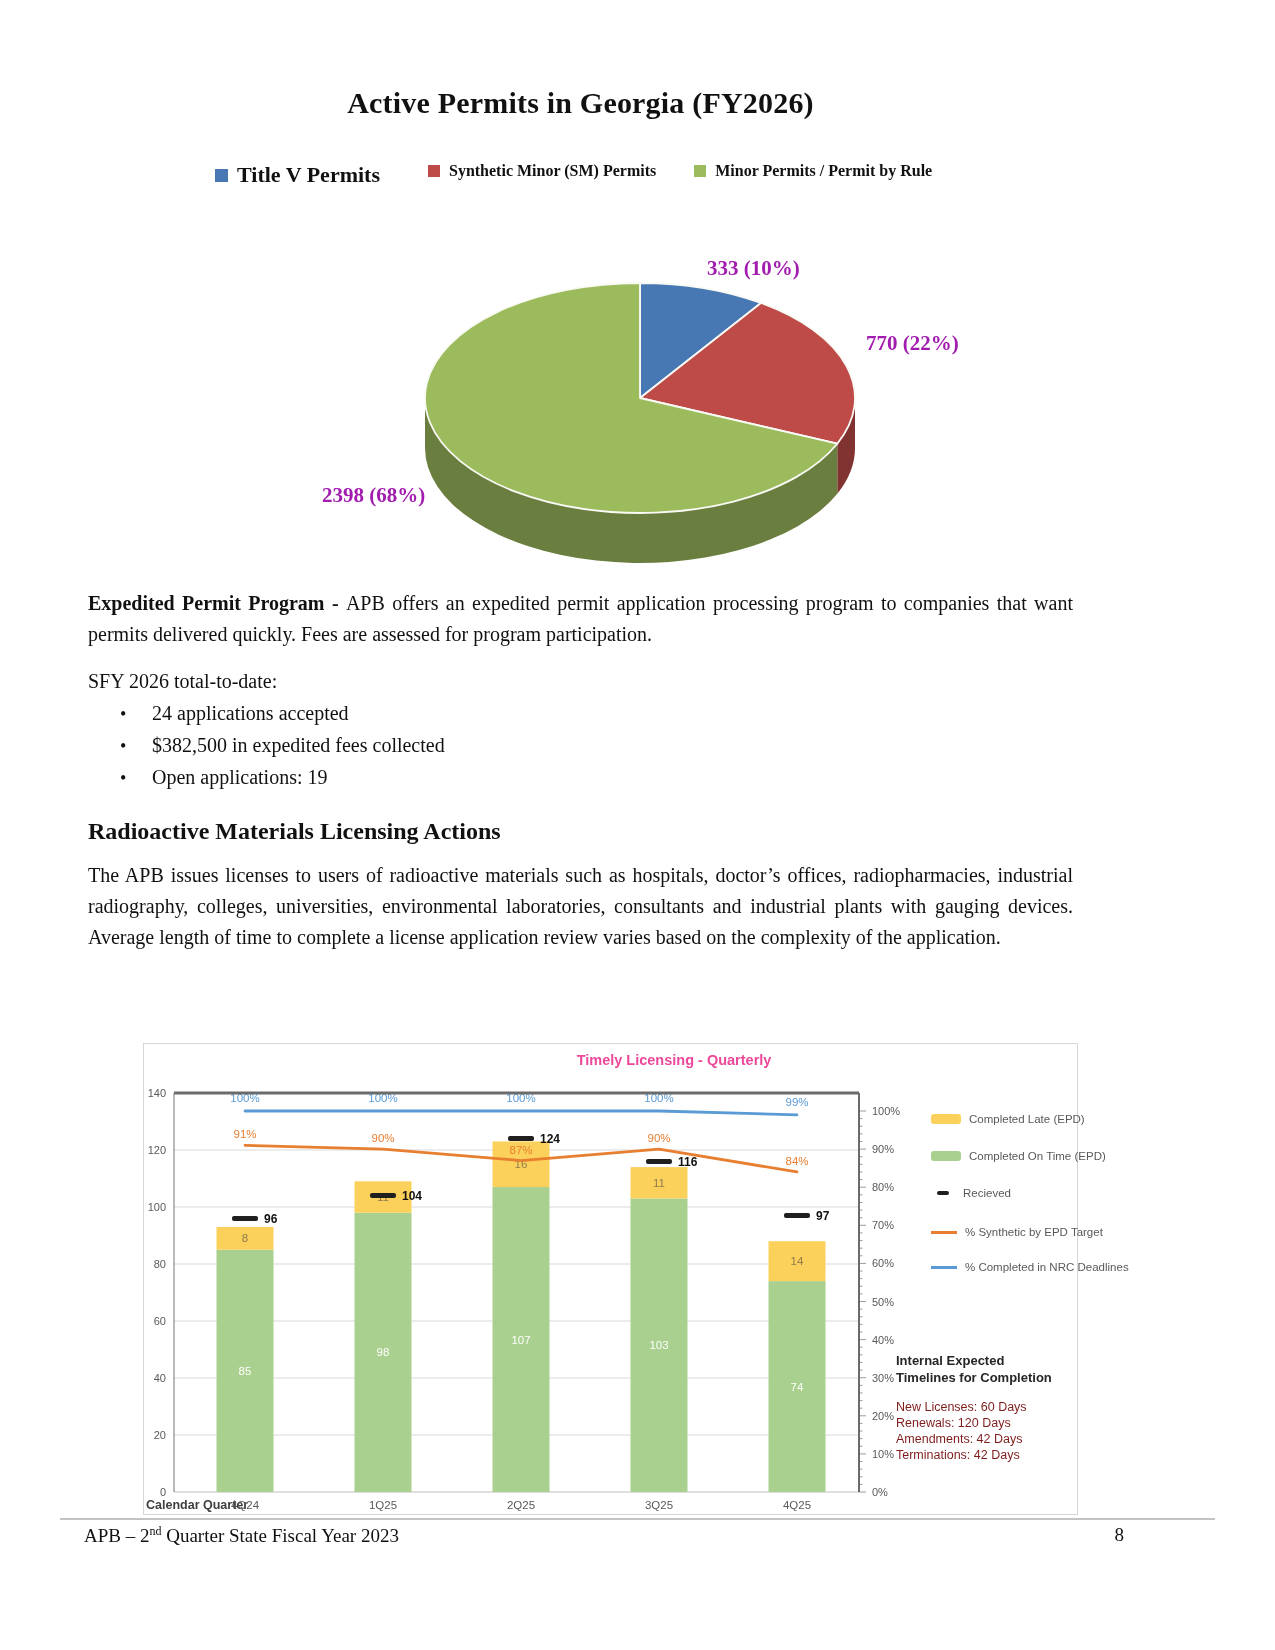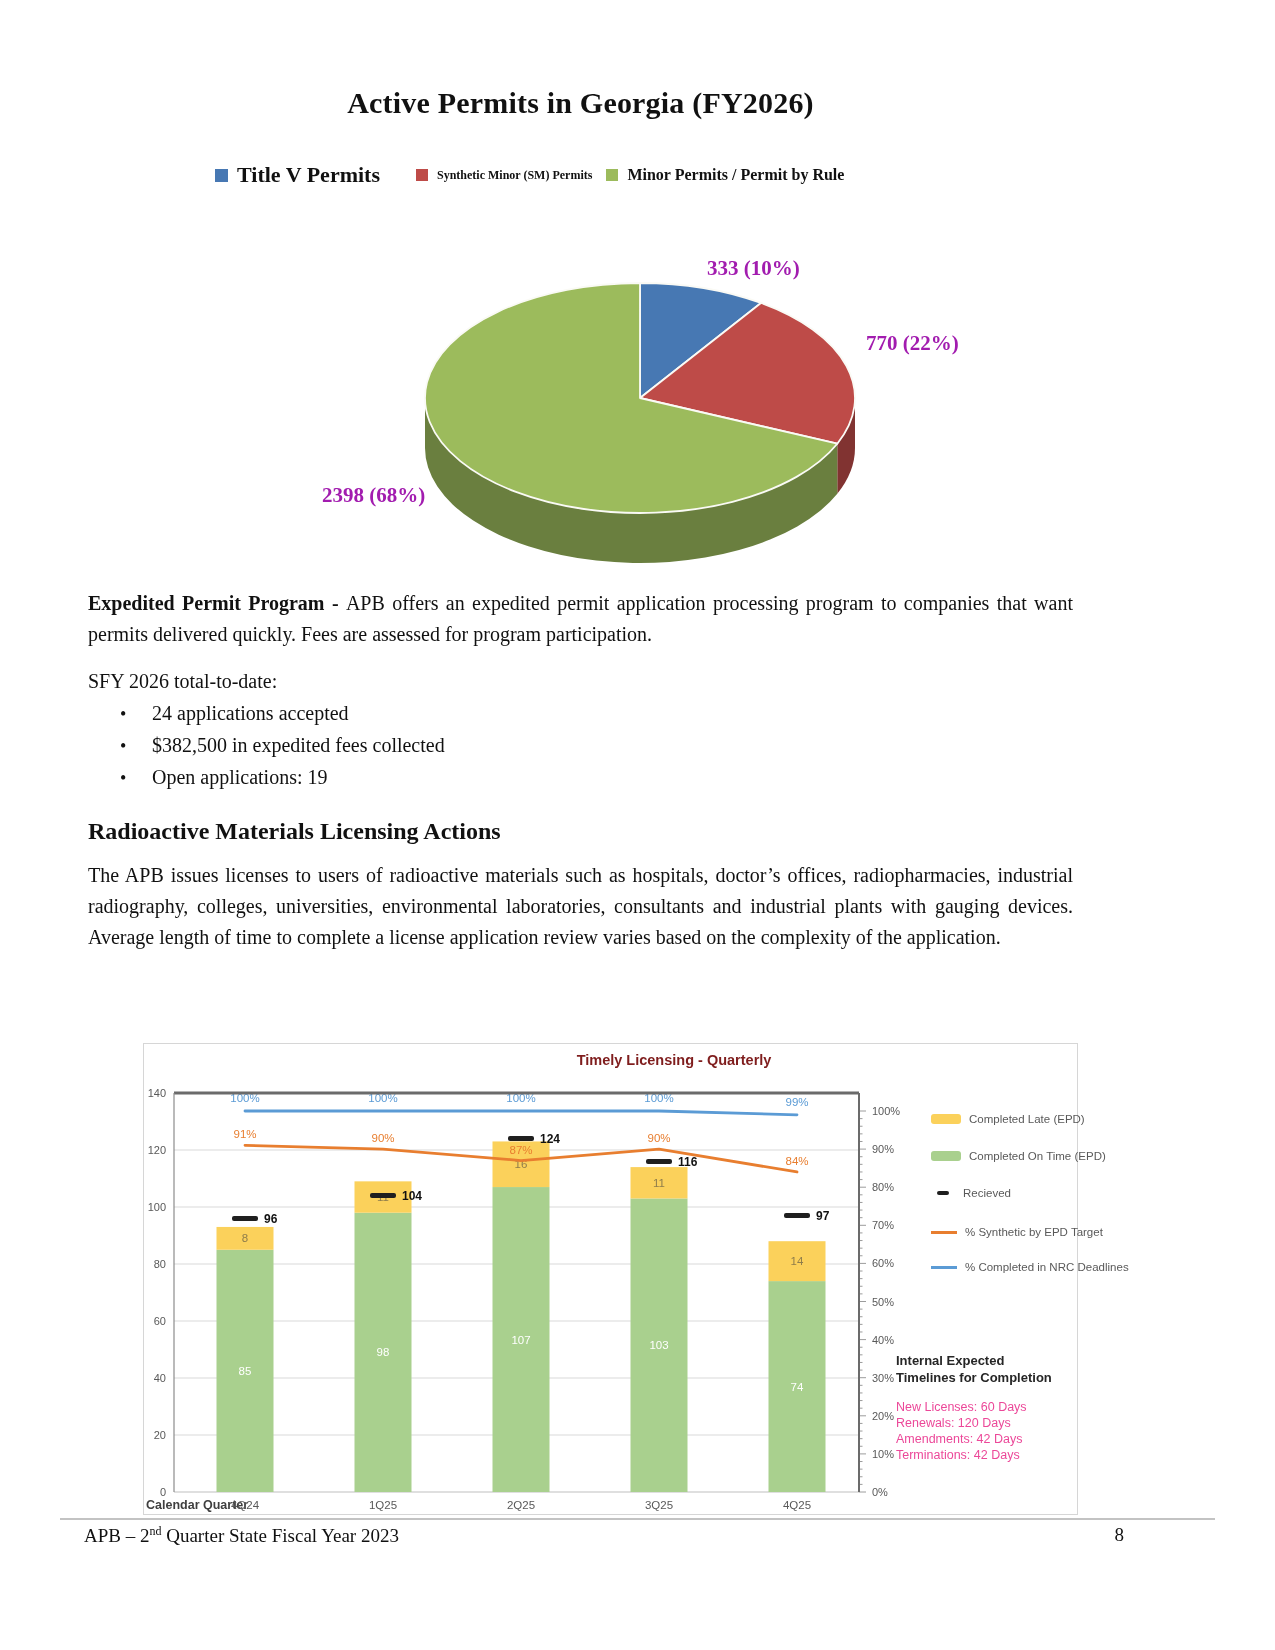--- a/index.html
+++ b/index.html
@@ -1,67 +1,67 @@
 <!DOCTYPE html>
 <html><head>
 <meta charset="utf-8">
 <style>
   html,body{margin:0;padding:0;background:#ffffff;}
   .page{position:relative;width:1275px;height:1650px;background:#fff;
         font-family:"Liberation Serif",serif;color:#111;overflow:hidden;}
   .h1{position:absolute;left:88px;top:86px;width:985px;text-align:center;
       font-size:30px;font-weight:bold;letter-spacing:.2px;}
-  .pie-legend{position:absolute;left:215px;top:162px;display:flex;align-items:center;}
+  .pie-legend{position:absolute;left:215px;top:162px;display:flex;align-items:flex-start;gap:12px;}
   .pl-item{display:flex;align-items:center;font-weight:bold;}
   .pl-item .sq{display:inline-block;margin-right:9px;}
   .pie-wrap{position:absolute;left:423px;top:281px;width:434px;height:286px;}
   .pie-label{position:absolute;font-size:21px;font-weight:bold;white-space:nowrap;color:#a21caf;}
   .para{position:absolute;left:88px;width:985px;font-size:20px;line-height:31px;
         text-align:justify;}
   .para .lead{font-weight:bold;}
   .sfy{position:absolute;left:88px;width:985px;font-size:20px;}
   .bullets{position:absolute;left:120px;width:900px;margin:0;padding:0;list-style:none;
            font-size:20px;line-height:31px;}
   .bullets li::before{content:"\2022";display:inline-block;width:32px;text-align:left;
            font-size:18px;}
   .h2{position:absolute;left:88px;top:818px;font-size:24px;font-weight:bold;}
   .chart-box{position:absolute;left:143px;top:1043px;width:935px;height:472px;
              background:#fff;border:1px solid #d6d6d6;box-sizing:border-box;}
   .chart-title{position:absolute;left:370px;top:8px;width:320px;text-align:center;
              font-family:"Liberation Sans",sans-serif;font-size:14.5px;font-weight:bold;
-             color:#7f1d1d;}
+             color:#ec4899;}
   .chart-box svg{position:absolute;left:0;top:0;}
   .chart-box svg text{font-family:"Liberation Sans",sans-serif;}
   .clegend-item{position:absolute;display:flex;align-items:center;
              font-family:"Liberation Sans",sans-serif;font-size:11.5px;color:#595959;
              white-space:nowrap;padding-left:35px;}
   .clegend-item .sw{margin-right:8px;flex:none;}
   .notes-head{position:absolute;left:752px;top:308px;font-family:"Liberation Sans",sans-serif;
              font-size:13px;font-weight:bold;color:#262626;line-height:17px;white-space:nowrap;}
   .notes-list{position:absolute;left:752px;top:355px;font-family:"Liberation Sans",sans-serif;
-             font-size:12.5px;color:#ec4899;line-height:16px;white-space:nowrap;}
+             font-size:12.5px;color:#7f1d1d;line-height:16px;white-space:nowrap;}
   .footer-rule{position:absolute;left:60px;top:1518px;width:1155px;height:0;
              border-top:2px solid #c3c3c3;}
   .footer{position:absolute;left:84px;top:1524px;width:1040px;display:flex;
              justify-content:space-between;font-size:19px;}
   .footer sup{font-size:12px;}
 </style>
 </head>
 <body>
 
 <div class="page">
 
   <div class="h1">Active Permits in Georgia (FY2026)</div>
 
   <div class="pie-legend" id="pieLegend">
       <div class="pl-item" style="font-size: 22px; margin-right: 36px;">
         <span class="sq" style="width: 13px; height: 13px; background: rgb(71, 120, 179);"></span>
         <span>Title V Permits</span>
       </div>
-      <div class="pl-item" style="font-size: 12px; margin-right: 14px;">
+      <div class="pl-item" style="font-size: 16px; margin-right: 26px;">
         <span class="sq" style="width: 12px; height: 12px; background: rgb(190, 75, 72);"></span>
         <span>Synthetic Minor (SM) Permits</span>
       </div>
       <div class="pl-item" style="font-size: 16px; margin-right: 0px;">
         <span class="sq" style="width: 12px; height: 12px; background: rgb(156, 187, 92);"></span>
         <span>Minor Permits / Permit by Rule</span>
       </div>
     </div>
 
   <div class="pie-wrap">

